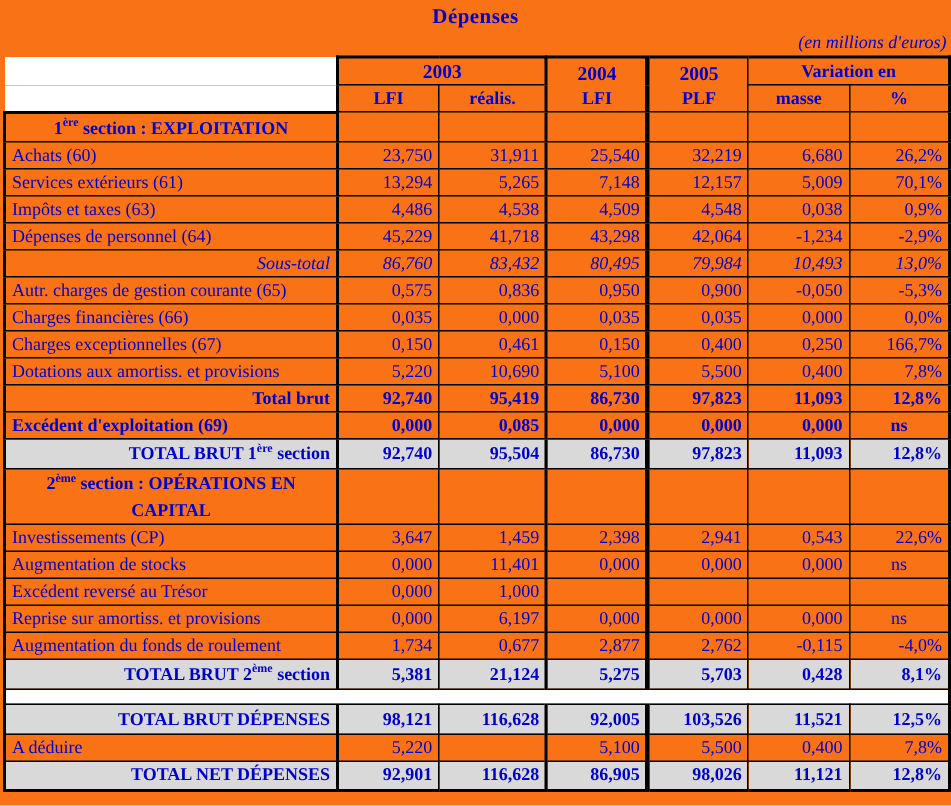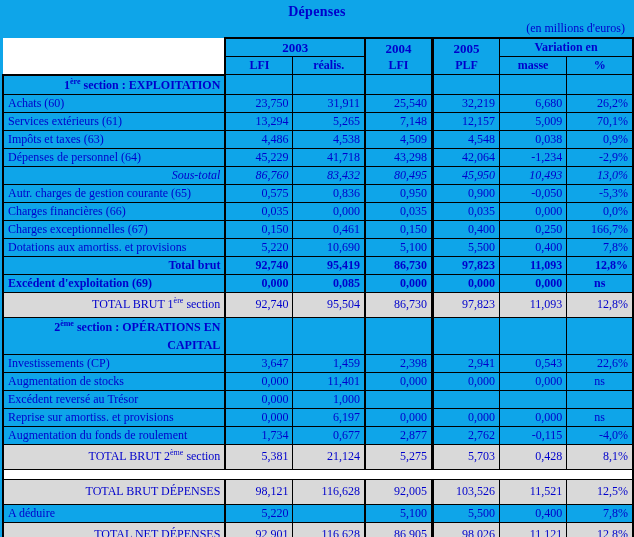--- a/index.html
+++ b/index.html
@@ -1,24 +1,24 @@
 <!DOCTYPE html>
 <html><head>
 <meta charset="utf-8">
 <style>
   html,body{margin:0;padding:0;background:#ffffff;}
   .page{
-    width:634px;height:537px;background:#0ea5e9;overflow:hidden;
+    width:634px;height:537px;background:#f97316;overflow:hidden;
     font-family:"Liberation Serif","DejaVu Serif",serif;color:#0000CC;
   }
   .title{
     text-align:center;font-weight:bold;font-size:14px;padding-top:4px;letter-spacing:.3px;
   }
   .unit-note{
-    text-align:right;font-size:12px;padding-right:9px;margin-top:1px;margin-bottom:1px;
+    text-align:right;font-style:italic;font-size:12px;padding-right:3px;margin-top:1px;margin-bottom:1px;
   }
   table{border-collapse:collapse;table-layout:fixed;margin-left:2px;}
   td,th{
     font-size:12px;line-height:17px;height:18px;padding:0 4px;
     border:1px solid #000;overflow:hidden;white-space:nowrap;color:#0000CC;
     box-sizing:border-box;
   }
   th{font-weight:bold;text-align:center;padding:0 10px;}
   .noborder{border:none;background:#ffffff;}
   .top2{border-top:2px solid #000;}
@@ -26,27 +26,27 @@
   .c2{border-right:2px solid #000;}
   .c3{border-right:3px solid #000;margin-left:33px;}
   .c6{border-right:2px solid #000;}
   .year{font-size:13px;line-height:16px;}
   .subyear{line-height:16px;}
   .label-cell{text-align:left;border-left:2px solid #000;border-right:2px solid #000;}
   .num-cell{text-align:right;}
   .num-cell.ns{text-align:center;}
   .first-label{border-top:2px solid #000;}
   .row-section td{font-weight:bold;}
-  .row-section .label-cell{text-align:right;white-space:normal;line-height:18px;}
+  .row-section .label-cell{text-align:center;white-space:normal;line-height:18px;}
   .row-subtotal td{font-style:italic;padding-left:24px;}
   .row-subtotal .label-cell{text-align:right;}
   .row-total td{font-weight:bold;}
   .row-total .label-cell{text-align:right;}
   .row-boldleft td{font-weight:bold;}
-  .row-graytotal td{font-weight:normal;background:#D9D9D9;height:25px;}
+  .row-graytotal td{font-weight:bold;background:#D9D9D9;height:20px;}
   .row-graytotal .label-cell{text-align:right;}
   .spacer-cell{height:10px;border-left:2px solid #000;border-right:2px solid #000;background:#ffffff;}
   .last-row td{border-bottom:2px solid #000;padding-left:28px;}
   sup{font-size:8px;vertical-align:super;line-height:0;}
 </style>
 </head>
 <body>
 
 <div class="page">
   <div class="title">Dépenses</div>
@@ -128,21 +128,21 @@
           <td class="num-cell c3">43,298</td>
           <td class="num-cell ">42,064</td>
           <td class="num-cell ">-1,234</td>
           <td class="num-cell c6">-2,9%</td>
         </tr>
         <tr class="row-subtotal">
           <td class="label-cell">Sous-total</td>
           <td class="num-cell ">86,760</td>
           <td class="num-cell c2">83,432</td>
           <td class="num-cell c3">80,495</td>
-          <td class="num-cell ">45,950</td>
+          <td class="num-cell ">79,984</td>
           <td class="num-cell ">10,493</td>
           <td class="num-cell c6">13,0%</td>
         </tr>
         <tr class="row-data">
           <td class="label-cell">Autr. charges de gestion courante (65)</td>
           <td class="num-cell ">0,575</td>
           <td class="num-cell c2">0,836</td>
           <td class="num-cell c3">0,950</td>
           <td class="num-cell ">0,900</td>
           <td class="num-cell ">-0,050</td>

